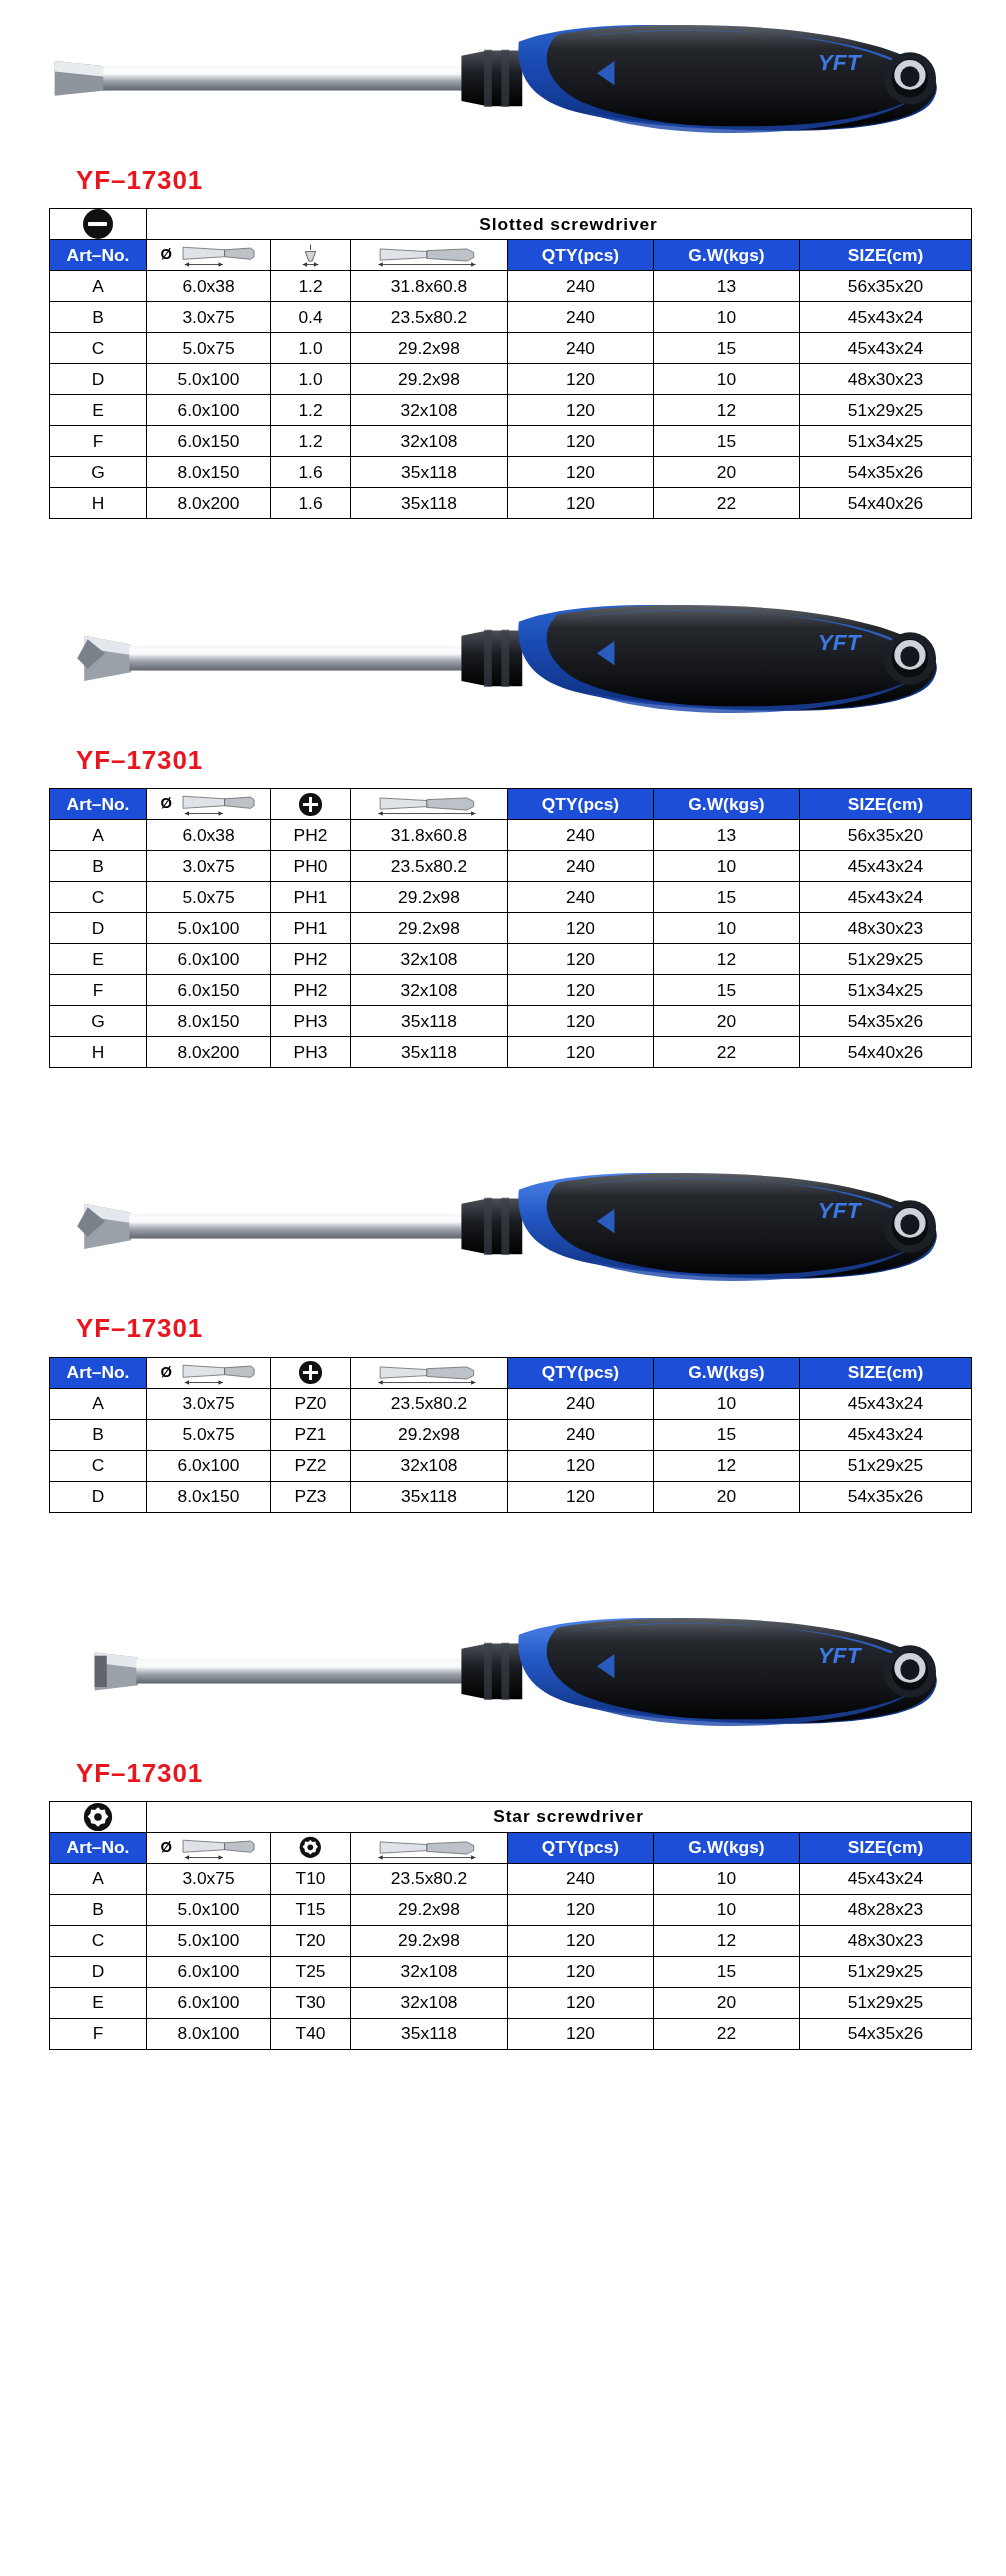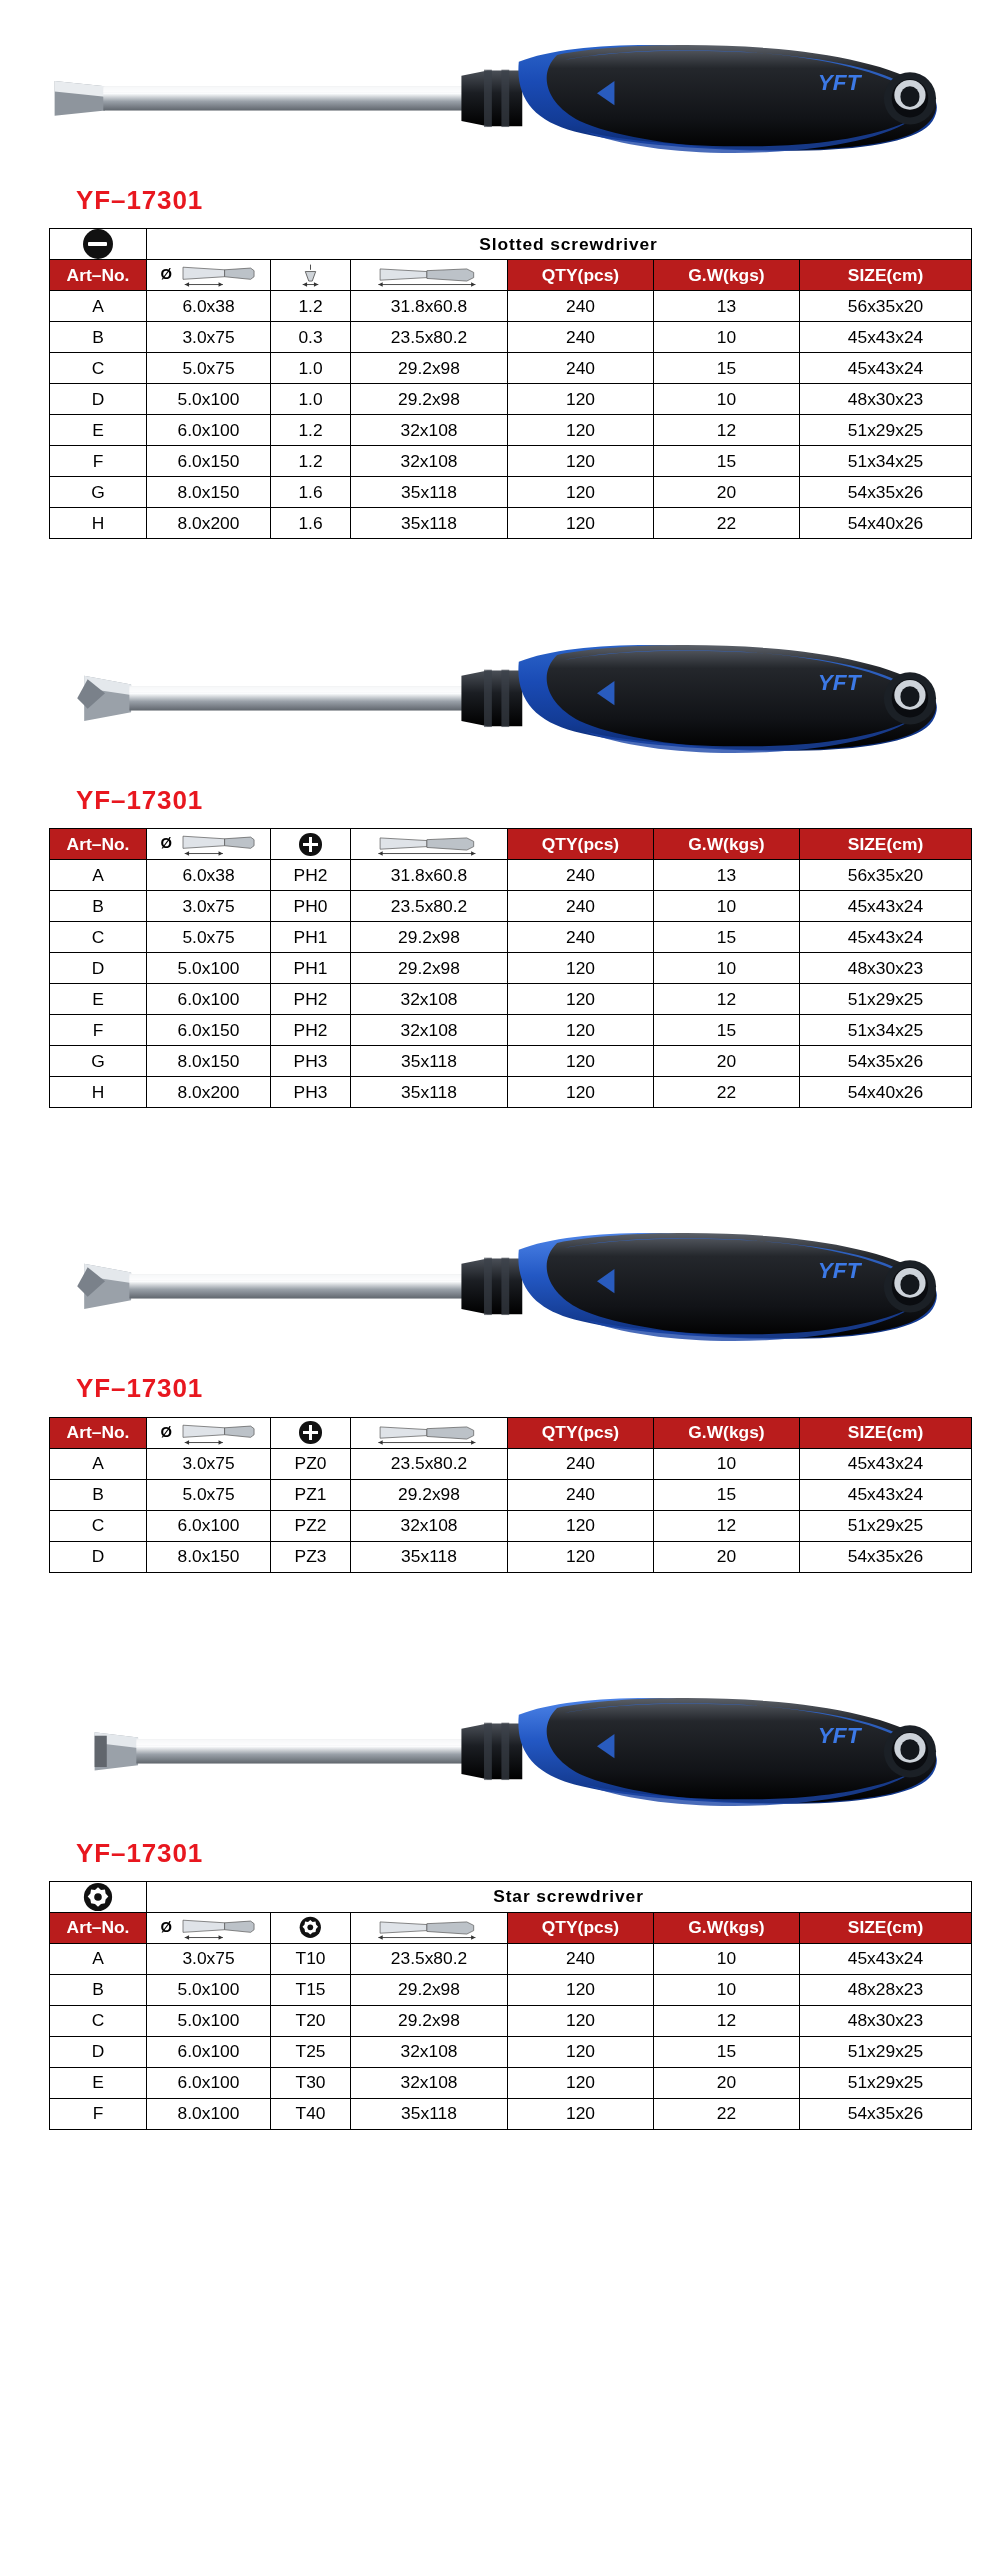--- a/index.html
+++ b/index.html
@@ -16,21 +16,20 @@
   }
   .page {
     width: 1006px;
     padding: 0 0 17.4px 0;
   }
 
   
   .product-block {
     width: 962px;
     position: relative;
-    margin-top: 20px;
   }
 
   
   .tool-figure {
     position: relative;
     height: 165px;
     width: 1006px;
   }
 
   .sd {
@@ -80,21 +79,21 @@
     text-align: left;
     font-size: 22px;
     font-weight: bold;
     letter-spacing: 0.9px;
     padding-left: 19px !important;
   }
   .head-icon-cell {
     width: 73px;
   }
   .redrow td {
-    background: #b91c1c;
+    background: #1d4ed8;
     color: #fff;
     font-weight: bold;
     height: 37px;
     font-size: 17.4px;
   }
   .redrow td.white {
     background: #fff;
     color: #000;
   }
   .col-art  { width: 97px; }
@@ -305,21 +304,21 @@
               <td>6.0x38</td>
               <td>1.2</td>
               <td>31.8x60.8</td>
               <td>240</td>
               <td>13</td>
               <td>56x35x20</td>
             </tr>
         <tr>
               <td>B</td>
               <td>3.0x75</td>
-              <td>0.3</td>
+              <td>0.4</td>
               <td>23.5x80.2</td>
               <td>240</td>
               <td>10</td>
               <td>45x43x24</td>
             </tr>
         <tr>
               <td>C</td>
               <td>5.0x75</td>
               <td>1.0</td>
               <td>29.2x98</td>

